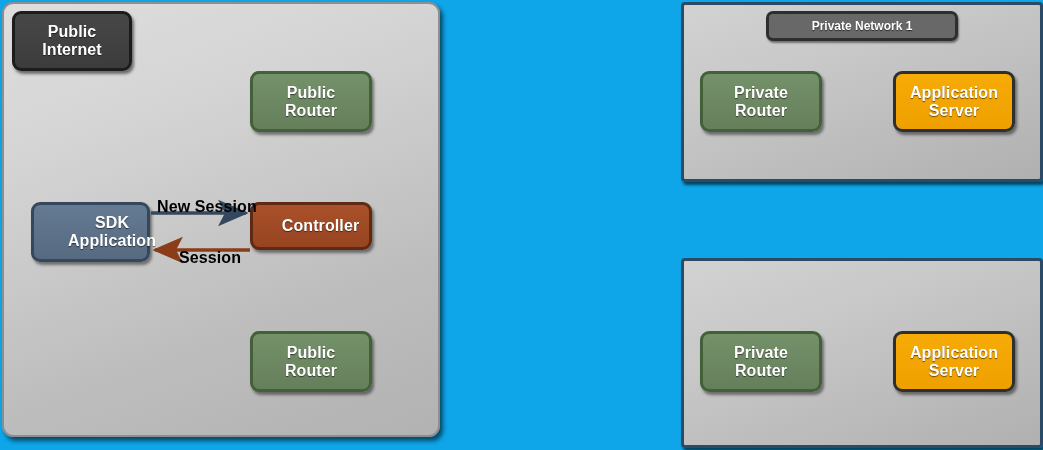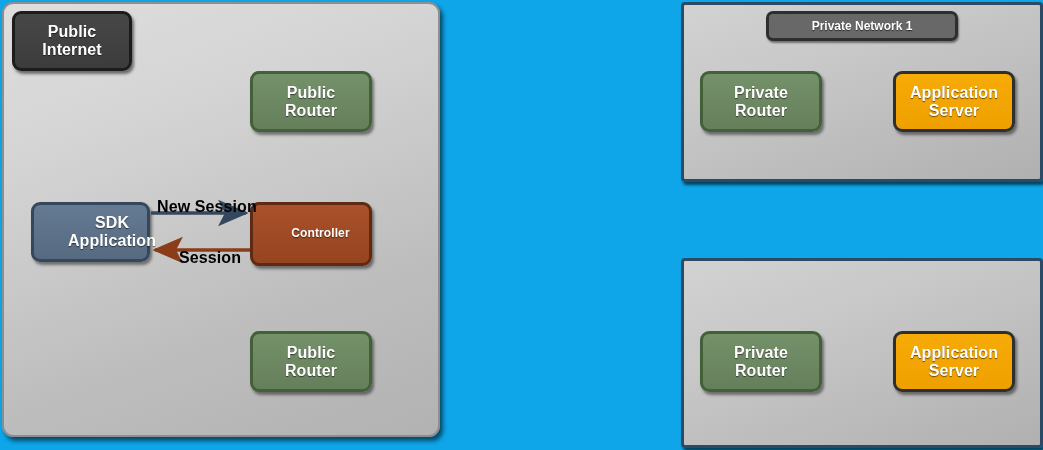--- a/index.html
+++ b/index.html
@@ -144,21 +144,21 @@
   <div class="node n-green" style="left:250px; top:71px; width:122px; height:61px; font-size:16px;">
     <span class="lbl">Public
 Router</span>
   </div>
 
   <div class="node n-blue" style="left:31px; top:202px; width:119px; height:60px; font-size:16px;">
     <span class="lbl">SDK
 Application</span>
   </div>
 
-  <div class="node n-rust" style="left:250px; top:202px; width:122px; height:64px; font-size:12px;padding-left:19px;">
+  <div class="node n-rust" style="left:250px; top:202px; width:122px; height:48px; font-size:16px;padding-left:19px;">
     <span class="lbl">Controller</span>
   </div>
 
   <div class="node n-green" style="left:250px; top:331px; width:122px; height:61px; font-size:16px;">
     <span class="lbl">Public
 Router</span>
   </div>
 
   <div class="panel priv-net" id="private-network-1"></div>
 

